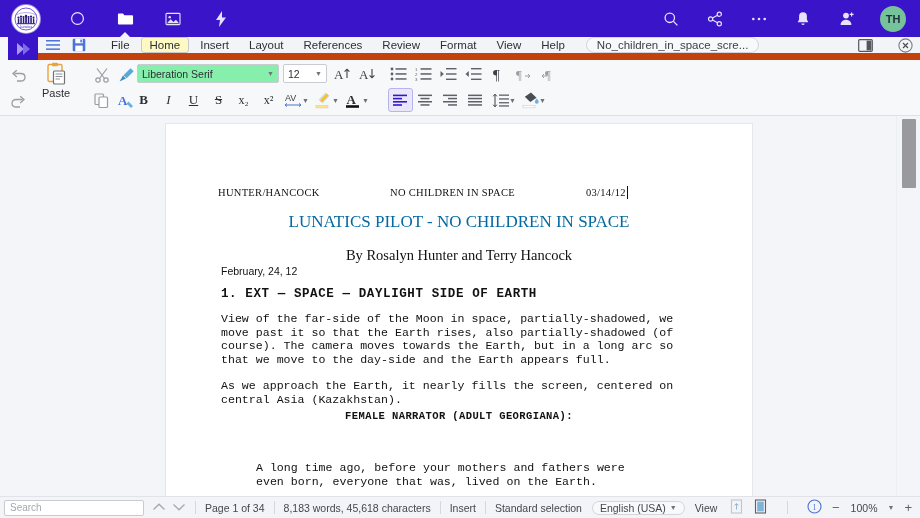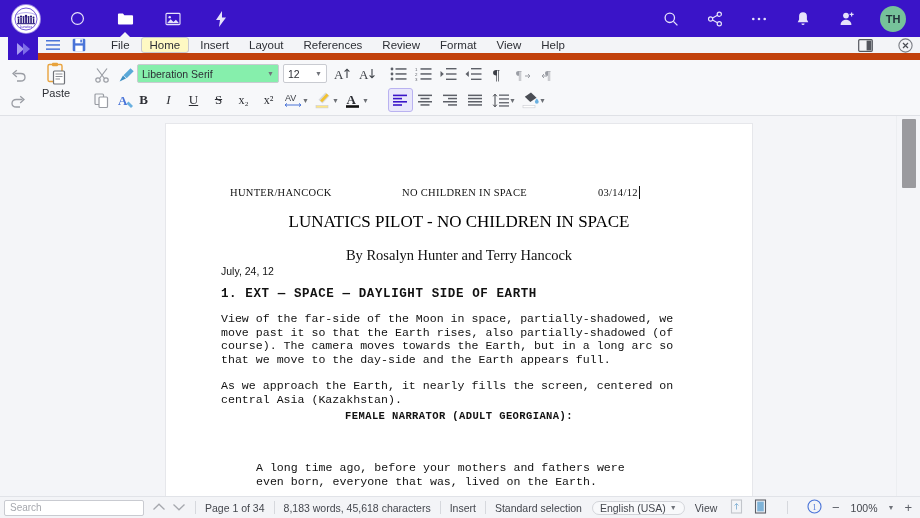--- a/index.html
+++ b/index.html
@@ -134,33 +134,33 @@
   
   .docarea {
     position: absolute; left: 0; top: 116px; width: 920px; height: 380px;
     background: #f4f5f8; overflow: hidden;
   }
   .page {
     position: absolute; left: 166px; top: 8px; width: 586px; height: 560px;
     background: #ffffff; box-shadow: 0 0 0 1px #e6e7eb;
   }
   .hdr-line {
-    position: absolute; left: 64px; top: 63px; width: 500px;
+    position: absolute; left: 52px; top: 63px; width: 500px;
     font-family: "Liberation Serif", serif; font-size: 10.5px; letter-spacing: .3px;
     display: flex; color: #111;
   }
   .hdr-line .h-a { width: 172px; }
   .hdr-line .h-b { width: 196px; text-align: left; }
   .hdr-line .h-c { position: relative; }
   .hdr-line .h-c::after {
     content: ""; position: absolute; right: -2px; top: -1px; width: 1px; height: 13px; background: #111;
   }
   .title1 {
     position: absolute; left: 0; top: 88px; width: 586px; text-align: center;
-    font-family: "Liberation Serif", serif; font-size: 17px; color: #000000;
+    font-family: "Liberation Serif", serif; font-size: 17px; color: #0369a1;
   }
   .byline {
     position: absolute; left: 0; top: 123px; width: 586px; text-align: center;
     font-family: "Liberation Serif", serif; font-size: 14.5px; color: #111;
   }
   .datestamp {
     position: absolute; left: 55px; top: 141px;
     font-family: "Liberation Sans", sans-serif; font-size: 10.5px; color: #111;
   }
   .mono { font-family: "Liberation Mono", monospace; color: #111; }
@@ -345,20 +345,21 @@
       <span class="sel">Home</span>
       <span>Insert</span>
       <span>Layout</span>
       <span>References</span>
       <span>Review</span>
       <span>Format</span>
       <span>View</span>
       <span>Help</span>
     </div>
 
+    <div class="doctitle">No_children_in_space_scre...</div>
 
     <div class="mb-right">
       <div class="mb-ico">
         <svg width="15" height="13" viewBox="0 0 15 13">
             <rect x="0.7" y="0.7" width="13.6" height="11.6" rx="1" fill="none" stroke="#54575e" stroke-width="1.2"></rect>
             <rect x="8.6" y="1.6" width="4.8" height="9.8" fill="#54575e"></rect>
           </svg>
       </div>
       <div class="mb-ico">
         <svg width="15" height="15" viewBox="0 0 15 15">
@@ -630,21 +631,21 @@
     <div class="page">
 
       <div class="hdr-line">
         <span class="h-a">HUNTER/HANCOCK</span>
         <span class="h-b">NO CHILDREN IN SPACE</span>
         <span class="h-c">03/14/12</span>
       </div>
 
       <div class="title1">LUNATICS PILOT -   NO CHILDREN IN SPACE</div>
       <div class="byline">By Rosalyn Hunter and Terry Hancock</div>
-      <div class="datestamp">July, 24, 12</div>
+      <div class="datestamp">February, 24, 12</div>
 
       <div class="scene mono">1. EXT — SPACE — DAYLIGHT SIDE OF EARTH</div>
       <div class="para mono p1">View of the far-side of the Moon in space, partially-shadowed, we
 move past it so that the Earth rises, also partially-shadowed (of
 course). The camera moves towards the Earth, but in a long arc so
 that we move to the day-side and the Earth appears full.</div>
       <div class="para mono p2">As we approach the Earth, it nearly fills the screen, centered on
 central Asia (Kazakhstan).</div>
       <div class="cue mono">FEMALE NARRATOR (ADULT GEORGIANA):</div>
       <div class="dlg mono">A long time ago, before your mothers and fathers were

